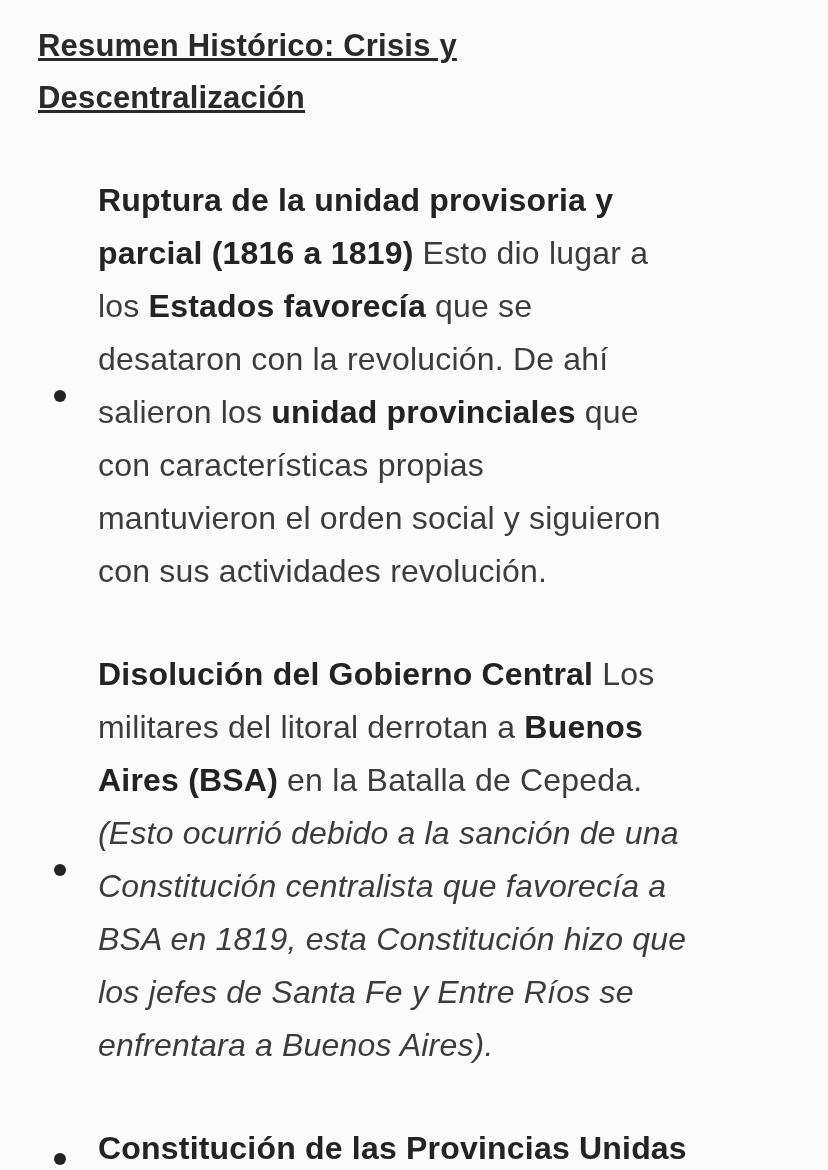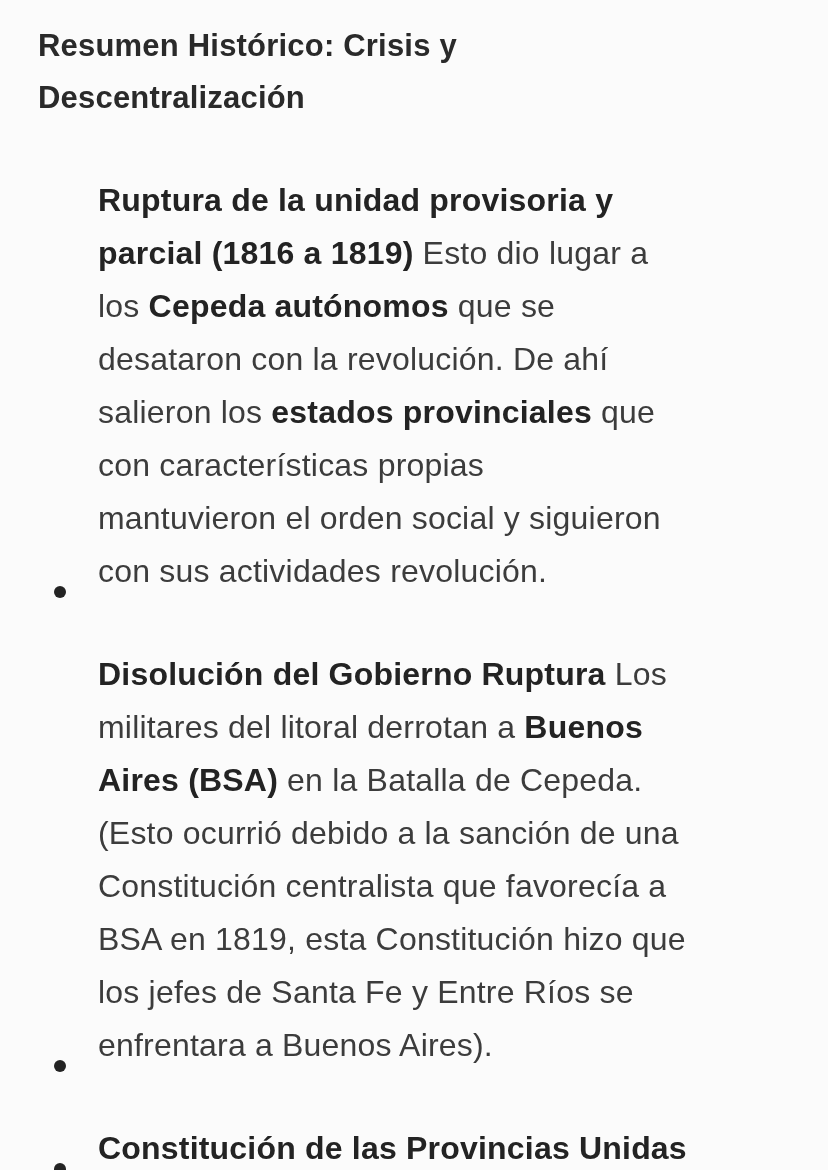--- a/index.html
+++ b/index.html
@@ -25,29 +25,30 @@
   }
   .note-title{
     margin:0;
     font-size:31px;
     font-weight:600;
     line-height:52px;
     letter-spacing:0.2px;
     color:var(--ink-title);
     white-space:pre-wrap;
     max-width:620px;
+    text-decoration:underline;
   }
   .bullet-list{
     list-style:none;
     margin:50px 0 0 0;
     padding:0;
   }
   .bullet-item{
     display:flex;
-    align-items:flex-end;
+    align-items:center;
     margin:0 0 50px 0;
   }
   .bullet-marker{
     flex:0 0 60px;
   }
   .bullet-dot{
     display:block;
     width:12px;
     height:12px;
     border-radius:50%;
@@ -64,51 +65,52 @@
   }
   .seg-regular{
     font-weight:400;
     color:var(--ink);
   }
   .seg-bold{
     font-weight:700;
     color:var(--ink-bold);
   }
   .seg-italic{
+    font-style:italic;
     font-weight:400;
     color:var(--ink);
   }
 </style>
 </head>
 <body>
 
 <div class="note-page">
   <h1 class="note-title">Resumen Histórico: Crisis y
 Descentralización</h1>
 
   <ul class="bullet-list">
   <li class="bullet-item">
     <span class="bullet-marker">
       <span class="bullet-dot"></span>
     </span>
     <div class="bullet-text"><span class="seg-bold">Ruptura de la unidad provisoria y
 parcial (1816 a 1819)</span><span class="seg-regular"> Esto dio lugar a
-los </span><span class="seg-bold">Cepeda autónomos</span><span class="seg-regular"> que se
+los </span><span class="seg-bold">Estados favorecía</span><span class="seg-regular"> que se
 desataron con la revolución. De ahí
-salieron los </span><span class="seg-bold">estados provinciales</span><span class="seg-regular"> que
+salieron los </span><span class="seg-bold">unidad provinciales</span><span class="seg-regular"> que
 con características propias
 mantuvieron el orden social y siguieron
 con sus actividades revolución.</span></div>
   </li>
 
   <li class="bullet-item">
     <span class="bullet-marker">
       <span class="bullet-dot"></span>
     </span>
-    <div class="bullet-text"><span class="seg-bold">Disolución del Gobierno Ruptura</span><span class="seg-regular"> Los
+    <div class="bullet-text"><span class="seg-bold">Disolución del Gobierno Central</span><span class="seg-regular"> Los
 militares del litoral derrotan a </span><span class="seg-bold">Buenos
 Aires (BSA)</span><span class="seg-regular"> en la Batalla de Cepeda.
 </span><span class="seg-italic">(Esto ocurrió debido a la sanción de una
 Constitución centralista que favorecía a
 BSA en 1819, esta Constitución hizo que
 los jefes de Santa Fe y Entre Ríos se
 enfrentara a Buenos Aires).</span></div>
   </li>
 
   <li class="bullet-item">

